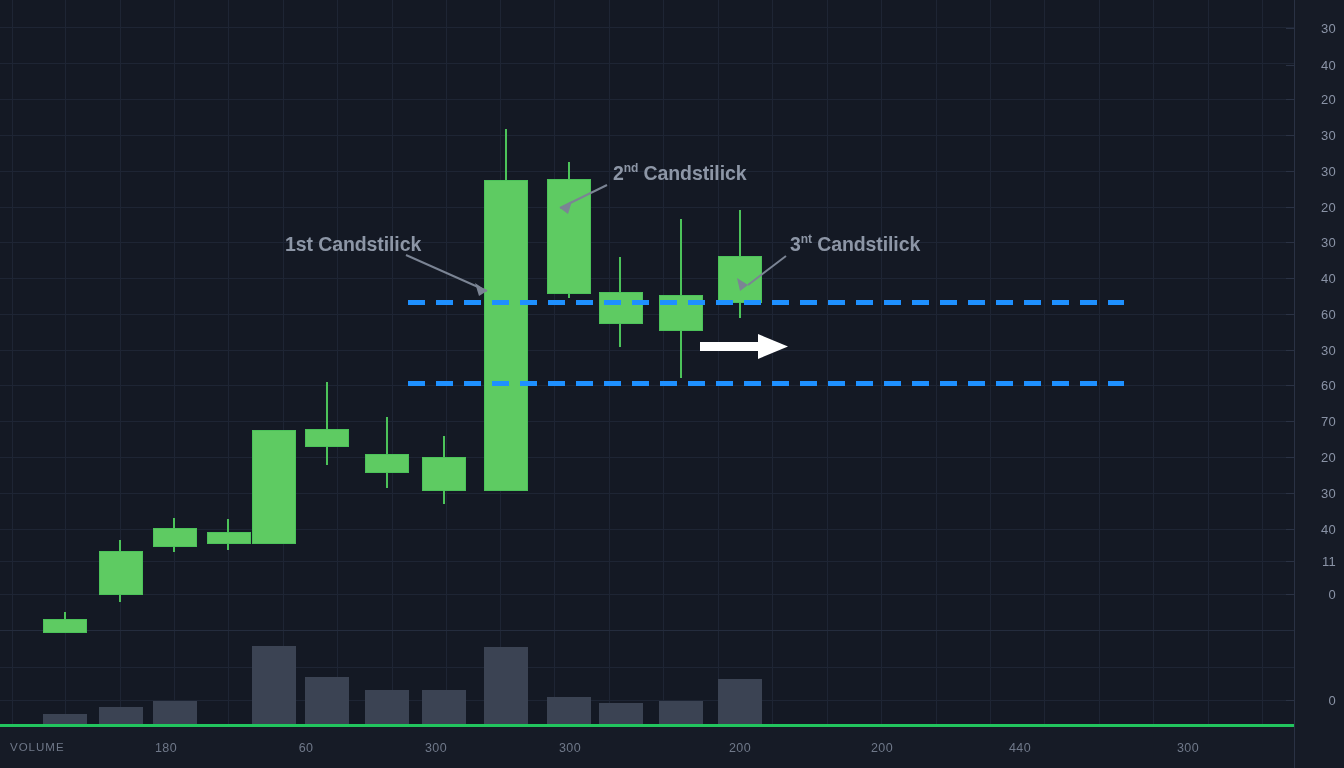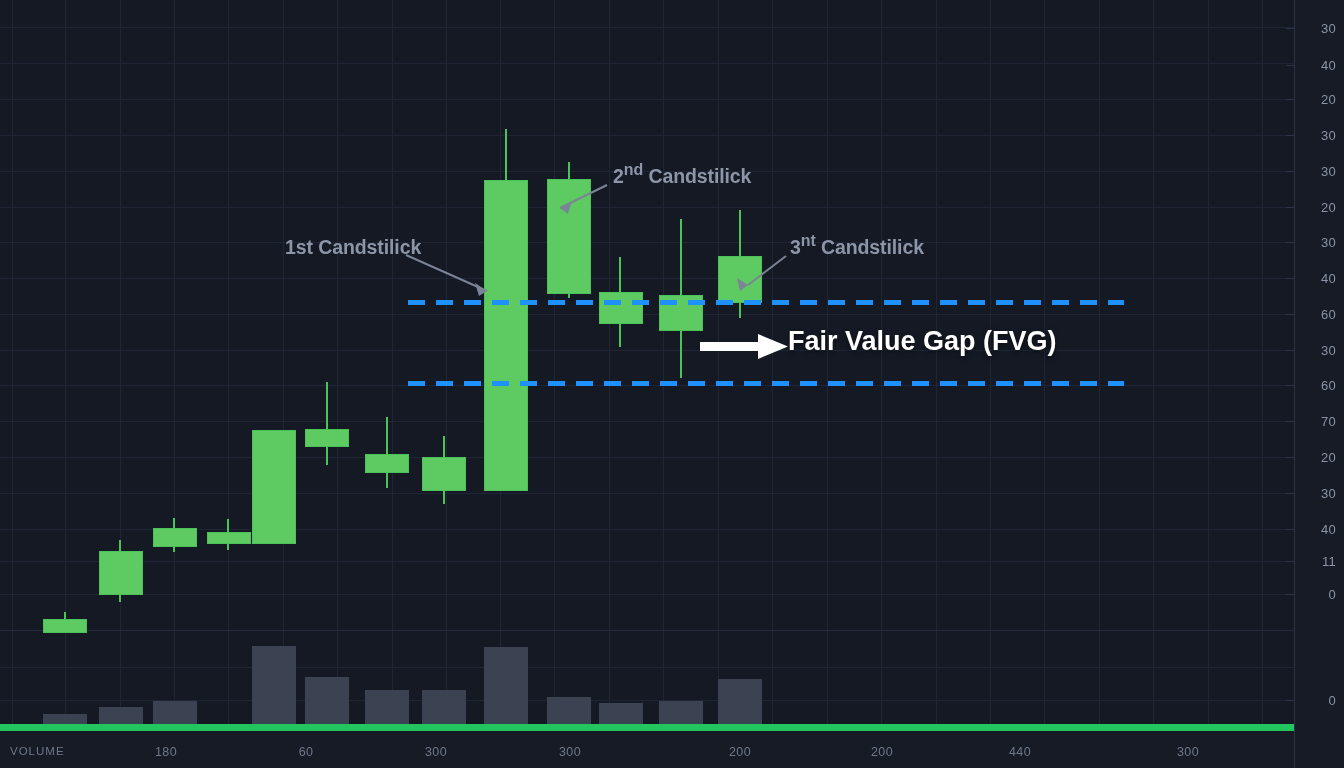--- a/index.html
+++ b/index.html
@@ -24,21 +24,21 @@
   }
   .pl {
     position:absolute; right:8px; color:#8a93a6; font-size:13px;
     letter-spacing:.3px; transform:translateY(-50%); white-space:nowrap;
   }
   .tick { position:absolute; right:50px; width:8px; height:1px; background:#2a3244; }
 
   
   #time-axis {
     position:absolute; left:0; bottom:0; width:1294px; height:44px;
-    background:#161b26; border-top:7px solid #22c55e;
+    background:#161b26; border-top:3px solid #22c55e;
   }
   .tl {
     position:absolute; top:14px; color:#6f7889; font-size:12.5px;
     letter-spacing:.4px; transform:translateX(-50%); white-space:nowrap;
   }
   .tl.vol { transform:none; left:10px; font-size:11.5px; letter-spacing:1px; color:#6f7889; }
 
   
   .wick { position:absolute; width:2px; background:#4cc35a; }
   .body { position:absolute; background:#5ecb62; border:1px solid #4cc35a; }
@@ -58,21 +58,21 @@
     position:absolute; left:53px; top:52px;
     color:#ffffff; font-size:31px; font-weight:bold; letter-spacing:-.2px;
     text-shadow:0 2px 6px rgba(0,0,0,.55);
   }
 
   
   .anno {
     position:absolute; color:#8d96a6; font-size:19.5px; font-weight:bold;
     white-space:nowrap; letter-spacing:-.1px;
   }
-  .anno sup { font-size:16px; vertical-align:super; font-weight:bold; }
+  .anno sup { font-size:12px; vertical-align:super; font-weight:bold; }
 
   #fvg-label {
     position:absolute; left:788px; top:326px;
     color:#ffffff; font-size:27px; font-weight:bold; white-space:nowrap;
     text-shadow:0 2px 5px rgba(0,0,0,.5);
   }
 
   .leader { position:absolute; overflow:visible; }
   #fvg-arrow { position:absolute; left:700px; top:333px; }
 </style>
@@ -198,21 +198,20 @@
     <span>2</span><sup>nd</sup><span> Candstilick</span>
   </div>
   <div class="anno" id="anno-3" style="left: 790px; top: 232px;">
     <span>3</span><sup>nt</sup><span> Candstilick</span>
   </div>
 
   <svg id="fvg-arrow" width="88" height="26" viewBox="0 0 88 26">
     <rect x="0" y="9" width="62" height="9" fill="#ffffff"></rect>
     <polygon points="58,1 88,13.5 58,26" fill="#ffffff"></polygon>
   </svg>
-  <div id="fvg-label">Fair Value Gap (FVG)</div>
 
   <div id="price-axis">
     <div id="price-labels">
         <div class="pl" style="top: 28px;">30</div>
         <div class="pl" style="top: 65px;">40</div>
         <div class="pl" style="top: 99px;">20</div>
         <div class="pl" style="top: 135px;">30</div>
         <div class="pl" style="top: 171px;">30</div>
         <div class="pl" style="top: 207px;">20</div>
         <div class="pl" style="top: 242px;">30</div>

